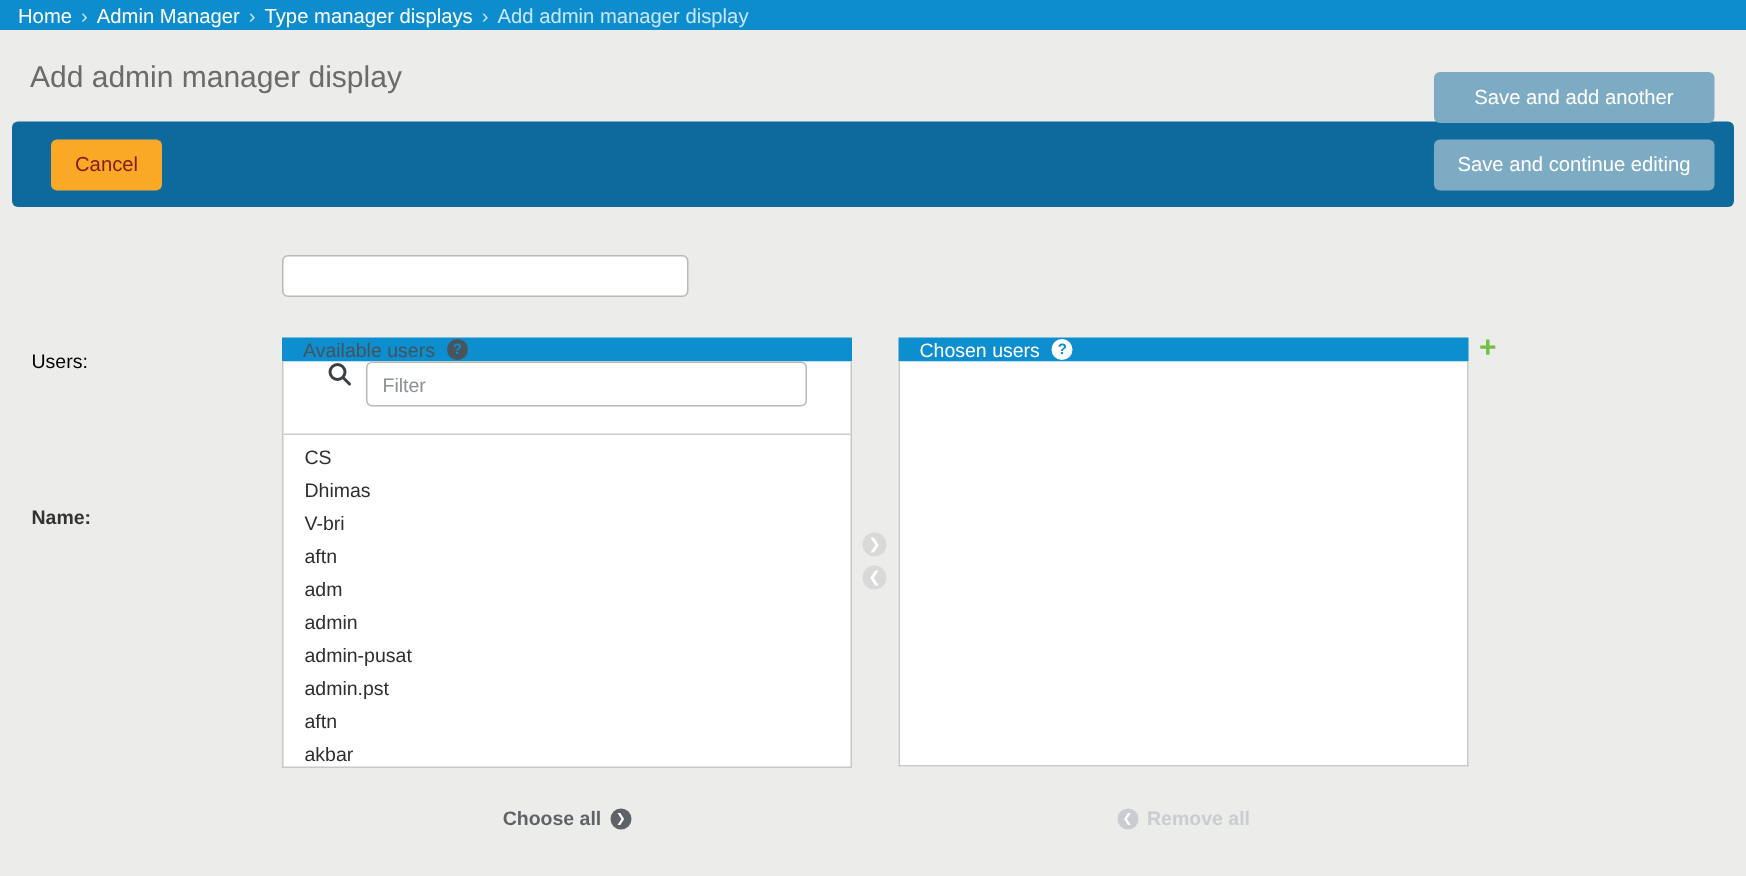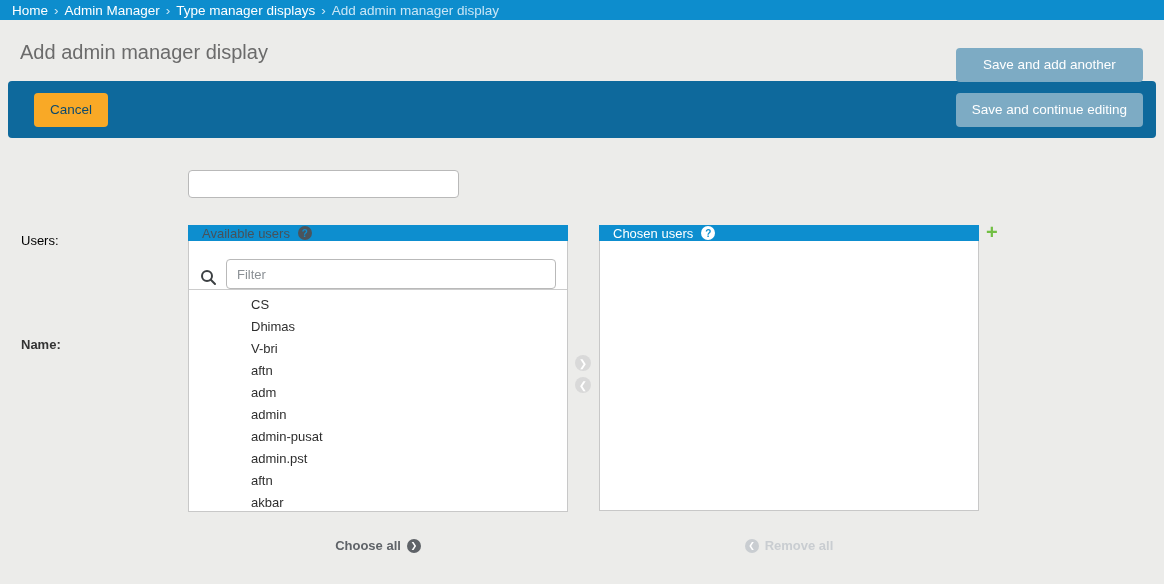--- a/index.html
+++ b/index.html
@@ -36,21 +36,21 @@
     display: flex; align-items: center;
     padding: 0 13px 0 26px;
   }
   .btn {
     border: none; border-radius: 4px;
     height: 34px; padding: 0 16px;
     font-size: 13.5px; cursor: pointer;
     font-family: inherit;
     display: inline-flex; align-items: center; justify-content: center;
   }
-  .btn-cancel { background: #f9a926; color: #0c4a6e; }
+  .btn-cancel { background: #f9a926; color: #7f1d1d; }
   .toolbar-right { margin-left: auto; display: flex; gap: 11px; flex-direction: column; }
   .btn-light { background: #7dabc4; color: #ffffff; }
   .btn-save  { background: #497691; color: #ffffff; }
 
   
   .form-area { position: relative; height: 426px; background: #ececea; }
   .field-label { position: absolute; font-weight: 700; color: #333; font-size: 13px; }
   .field-label.plain { font-weight: 400; color: #000000; }
   .text-input {
     position: absolute; left: 188px; top: 32px; width: 271px; height: 28px;
@@ -77,28 +77,28 @@
   .selector-chosen .selector-header { color: #ffffff; }
   .help-badge {
     width: 14px; height: 14px; border-radius: 50%;
     font-size: 10px; font-weight: 700;
     display: inline-flex; align-items: center; justify-content: center;
   }
   .selector-available .help-badge { background: #4a545c; color: #0d8ecf; }
   .selector-chosen .help-badge { background: #ffffff; color: #0d8ecf; }
   .selector-body { background: #fff; border: 1px solid #c8c8c8; border-top: none; }
   .filter-row {
-    height: 48px; display: flex; align-items: flex-end; gap: 9px; padding: 0 11px;
+    height: 48px; display: flex; align-items: flex-start; gap: 9px; padding: 0 29px;
   }
   .filter-input {
     flex: 1; height: 30px; border: 1px solid #b9b9b9; border-radius: 4px;
     padding: 0 10px; font-size: 13px; font-family: inherit; color: #333; background:#fff;
   }
   .filter-input::placeholder { color: #8b9095; }
-  .user-list { border-top: 1px solid #ccc; height: 222px; overflow: hidden; padding-top: 4px; padding-left: 48px; }
+  .user-list { border-top: 1px solid #ccc; height: 222px; overflow: hidden; padding-top: 4px; }
   .user-item { height: 22px; line-height: 22px; padding-left: 14px; font-size: 13px; color: #2e2e2e; cursor: pointer; }
   .chosen-empty { height: 270px; }
 
   
   .move-arrows { position: absolute; left: 575px; top: 217px; display: flex; flex-direction: column; gap: 6px; }
   .circle-btn {
     width: 16px; height: 16px; border-radius: 50%;
     background: #d9d9d9; color: #fff;
     display: inline-flex; align-items: center; justify-content: center;
     font-size: 10px; font-weight: 700; cursor: pointer;

